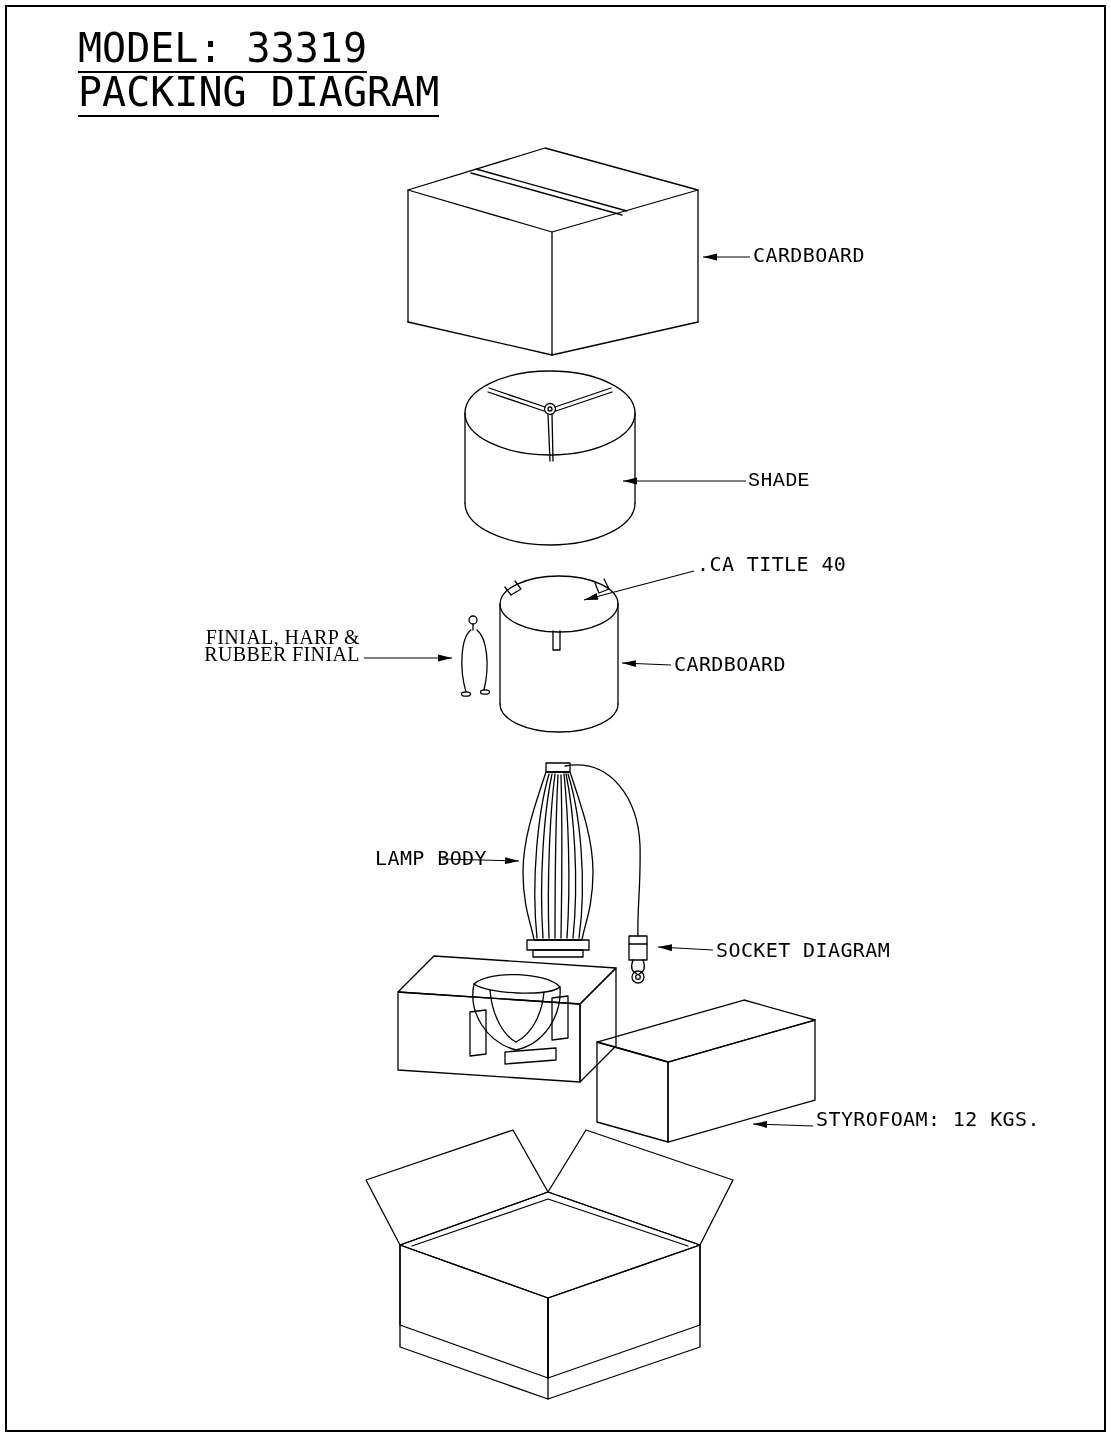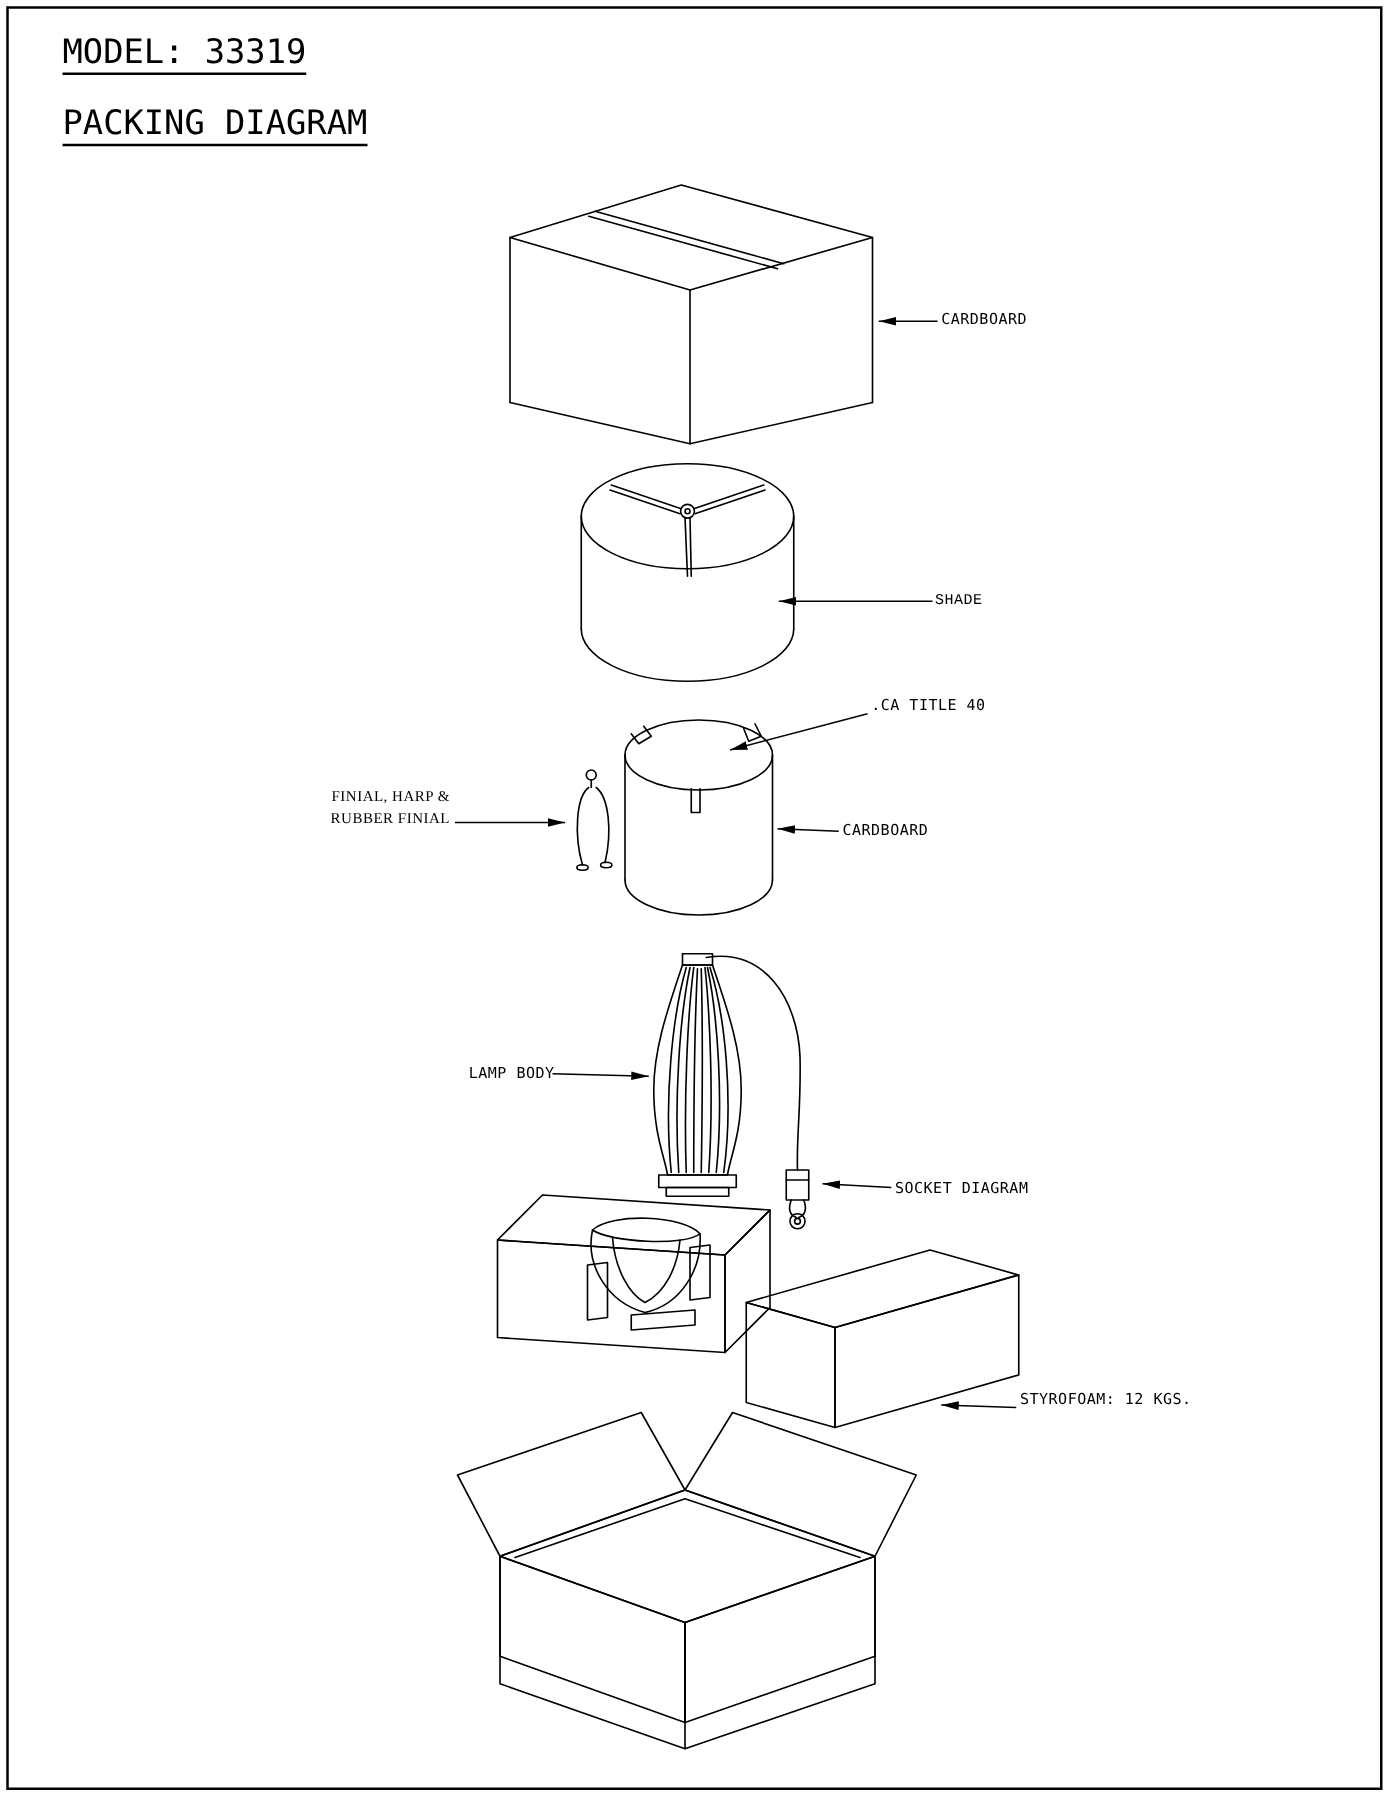--- a/index.html
+++ b/index.html
@@ -10,33 +10,34 @@
     font-family:"DejaVu Sans Mono","Liberation Mono",monospace;
     color:#000;
     overflow:hidden;
   }
   #border{
     position:absolute;left:5px;top:5px;right:5px;bottom:5px;
     border:2.5px solid #000;
   }
   .title{
     position:absolute;
-    font-size:27px;
+    font-size:40px;
     font-weight:400;
     letter-spacing:0px;
     white-space:nowrap;
     border-bottom:2px solid #000;
     padding-bottom:3px;
     line-height:1.0;
+    margin-left:28px;
   }
   #title-model{left:50px;top:28px;}
-  #title-diagram{left:50px;top:85px;}
+  #title-diagram{left:50px;top:72px;}
   .callout{
     position:absolute;
-    font-size:12px;
+    font-size:20px;
     letter-spacing:0.4px;
     line-height:17px;
     white-space:nowrap;
   }
   #lbl-cardboard-top{left:753px;top:247px;}
   #lbl-shade{left:748px;top:472px;font-family:Liberation Mono, monospace;}
   #lbl-ca-title{left:697px;top:556px;}
   #lbl-cardboard-tube{left:674px;top:656px;}
   #lbl-finial{left:198px;top:629px;width:162px;text-align:right;white-space:normal;font-family:Liberation Serif, serif;}
   #lbl-lamp-body{left:347px;top:850px;margin-left:28px;}

